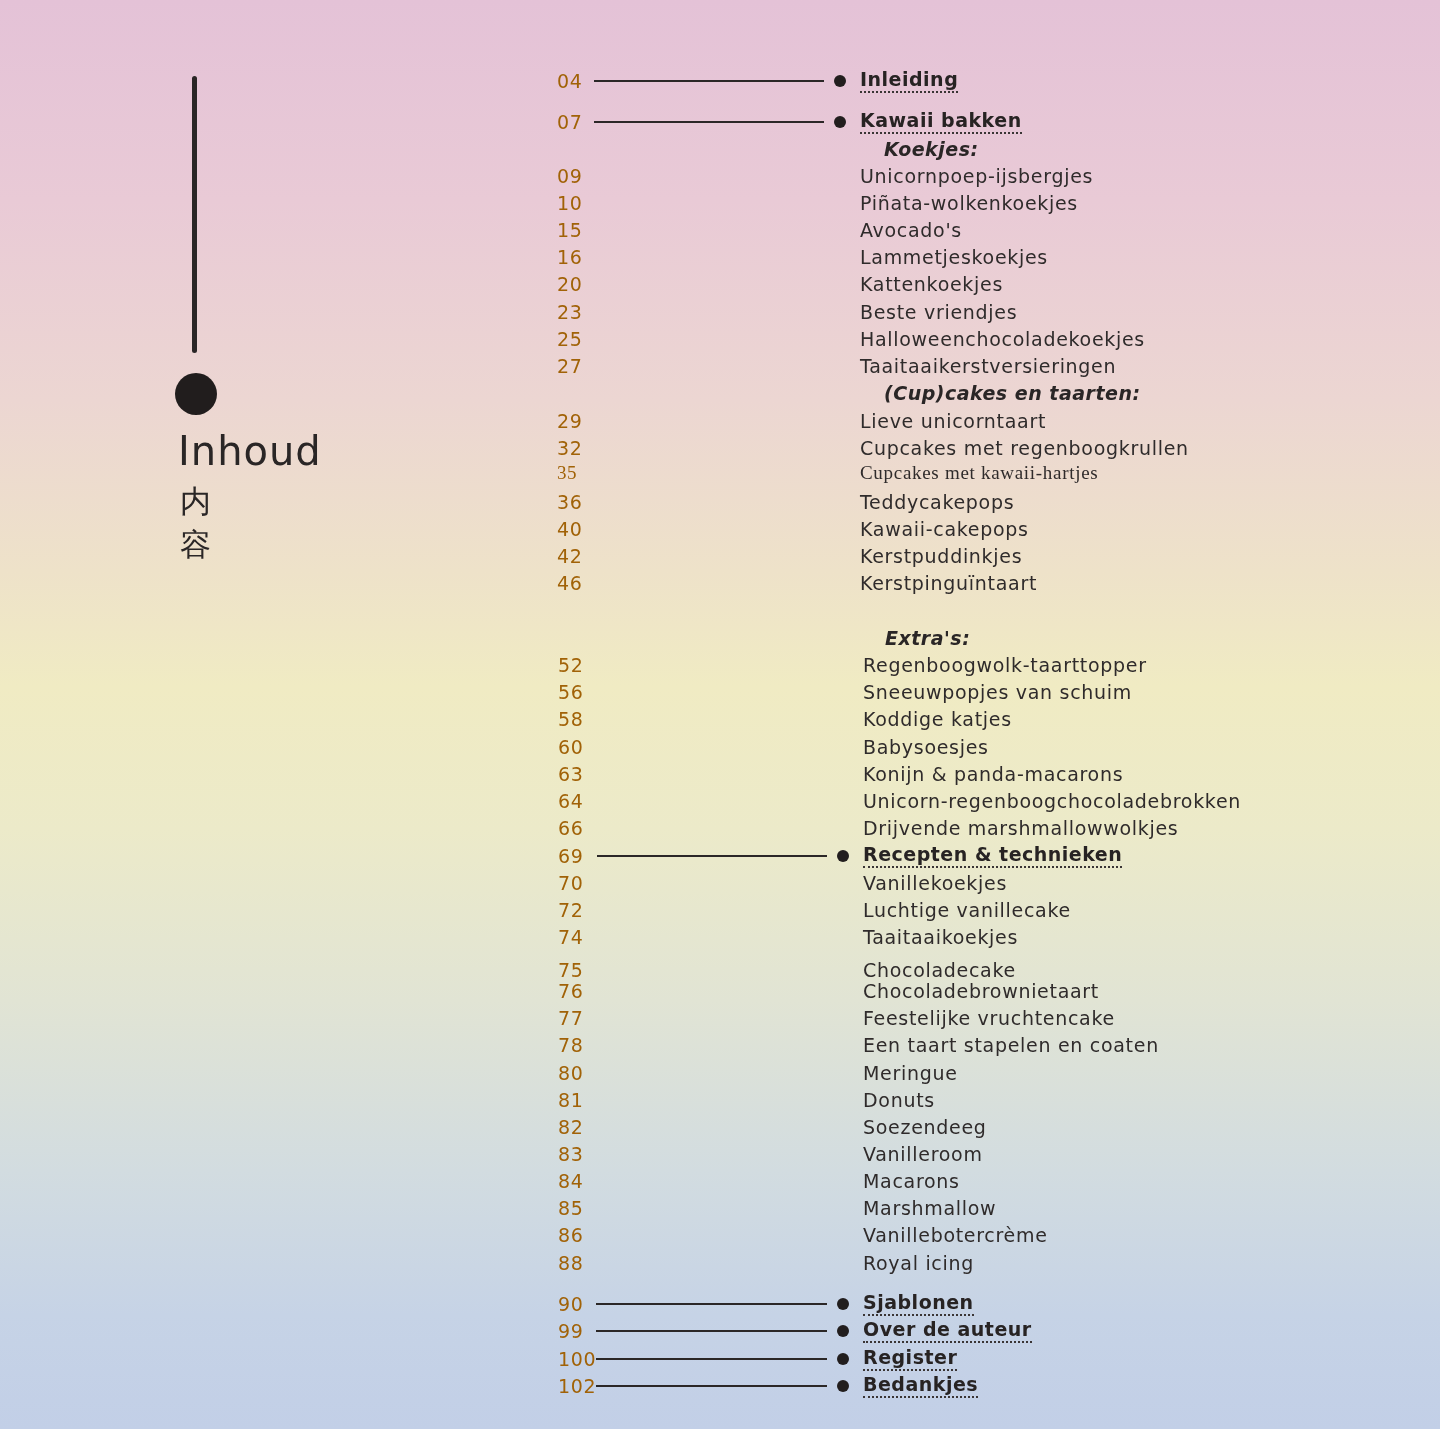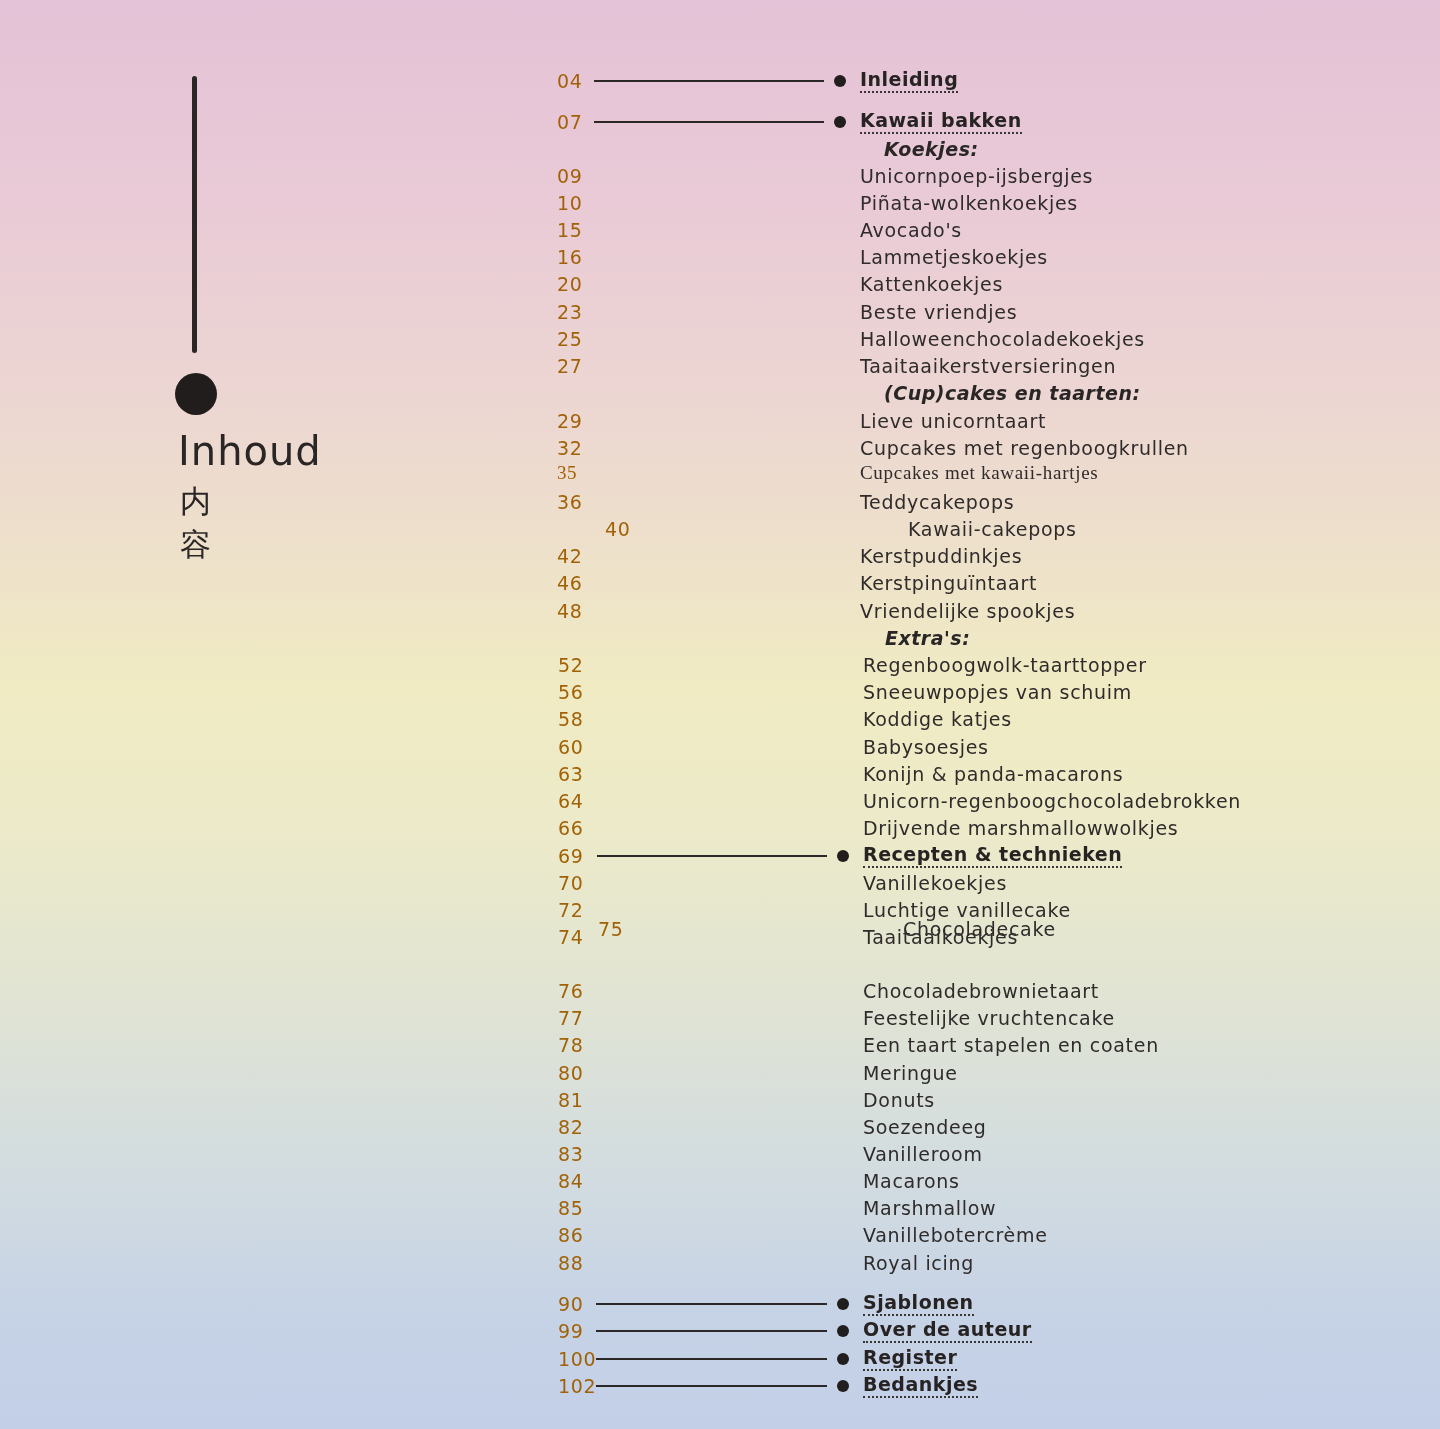--- a/index.html
+++ b/index.html
@@ -219,36 +219,32 @@
       <span class="title">Cupcakes met regenboogkrullen</span>
     </div>
     <div class="row" style="top:460px;font-family:Liberation Serif, serif;">
       <span class="num">35</span>
       <span class="title">Cupcakes met kawaii-hartjes</span>
     </div>
     <div class="row" style="top:489px;">
       <span class="num">36</span>
       <span class="title">Teddycakepops</span>
     </div>
-    <div class="row" style="top:516px;margin-left:48px;">
+    <div class="row" style="top:516px;">
       <span class="num">40</span>
       <span class="title">Kawaii-cakepops</span>
     </div>
     <div class="row" style="top:543px;">
       <span class="num">42</span>
       <span class="title">Kerstpuddinkjes</span>
     </div>
     <div class="row" style="top:570px;">
       <span class="num">46</span>
       <span class="title">Kerstpinguïntaart</span>
     </div>
-    <div class="row" style="top:598px;">
-      <span class="num">48</span>
-      <span class="title">Vriendelijke spookjes</span>
-    </div>
 
     <div class="subhead" style="left:885px; top:625px;">Extra's:</div>
 
     <div class="row late" style="top:652px;">
       <span class="num">52</span>
       <span class="title">Regenboogwolk-taarttopper</span>
     </div>
     <div class="row late" style="top:679px;">
       <span class="num">56</span>
       <span class="title">Sneeuwpopjes van schuim</span>
@@ -286,21 +282,21 @@
       <span class="title">Vanillekoekjes</span>
     </div>
     <div class="row late" style="top:897px;">
       <span class="num">72</span>
       <span class="title">Luchtige vanillecake</span>
     </div>
     <div class="row late" style="top:924px;">
       <span class="num">74</span>
       <span class="title">Taaitaaikoekjes</span>
     </div>
-    <div class="row late" style="top:916px;margin-left:40px;">
+    <div class="row late" style="top:957px;">
       <span class="num">75</span>
       <span class="title">Chocoladecake</span>
     </div>
     <div class="row late" style="top:978px;">
       <span class="num">76</span>
       <span class="title">Chocoladebrownietaart</span>
     </div>
     <div class="row late" style="top:1005px;">
       <span class="num">77</span>
       <span class="title">Feestelijke vruchtencake</span>

